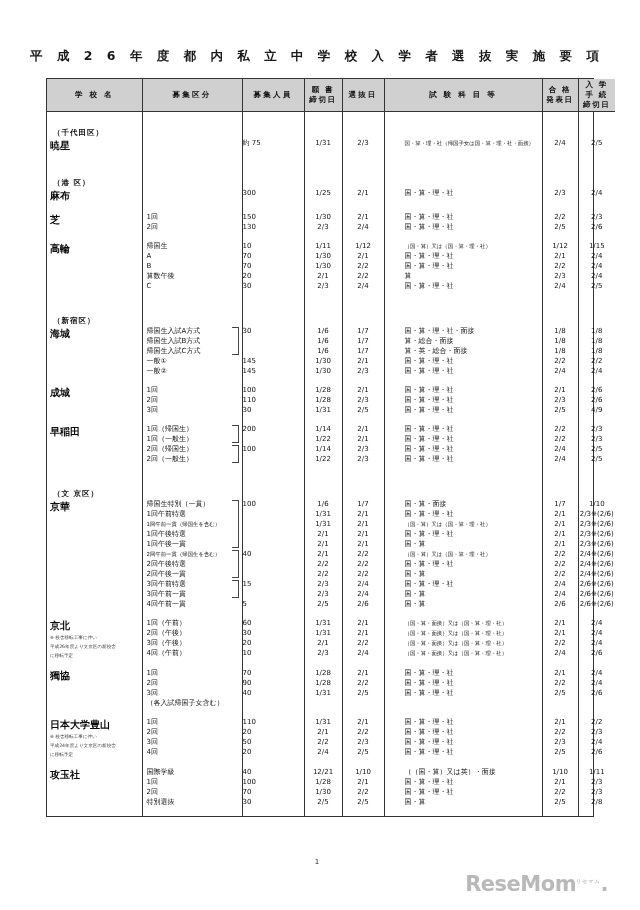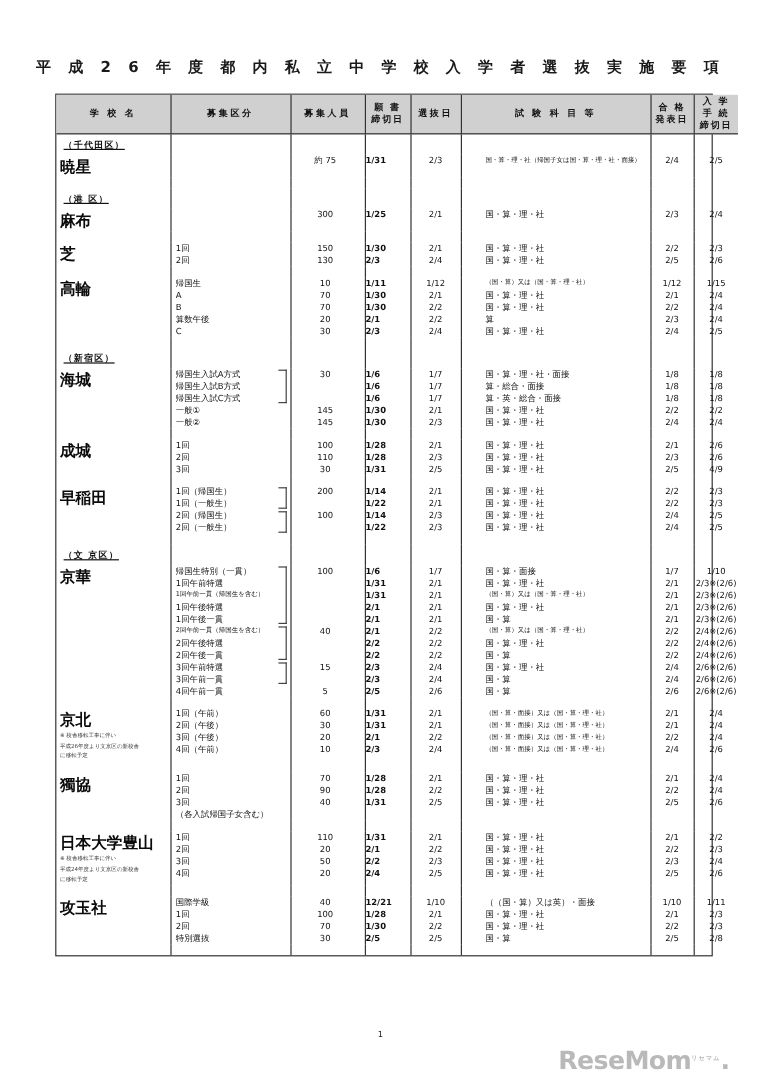--- a/index.html
+++ b/index.html
@@ -75,39 +75,38 @@
   td.c-school, td.c-cat, td.c-num, td.c-dl, td.c-exd, td.c-subj, td.c-res, td.c-proc {
     border-right: 1px solid #333;
     vertical-align: top;
     font-size: 7px;
     color: #111;
     padding: 0;
   }
   td.c-proc { border-right: none; }
   td.c-school { padding-left: 3px; }
   td.c-cat    { padding-left: 4px; }
-  td.c-num    { text-align: center; padding-right: 4px; }
-  td.c-dl     { text-align: left; font-weight: bold; }
+  td.c-num    { text-align: left; padding-right: 4px; }
+  td.c-dl     { text-align: center; }
   td.c-exd    { text-align: center; }
   td.c-subj   { padding-left: 20px; }
   td.c-res    { text-align: center; }
   td.c-proc   { text-align: center; }
 
   .ward-row td { height: 17px; }
   .ward-label {
     font-size: 7.5px;
     font-weight: bold;
     letter-spacing: 1px;
     color: #111;
-    padding-top: 4px;
+    padding-top: 16px;
     padding-left: 3px;
-    text-decoration: underline;
   }
   .school-name {
-    font-size: 13px;
+    font-size: 10px;
     font-weight: bold;
     color: #0b0b0b;
     white-space: nowrap;
     padding-top: 1px;
   }
   .school-note {
     font-size: 4.6px;
     color: #3a3a3a;
     line-height: 1.45;
     margin-top: 2px;

